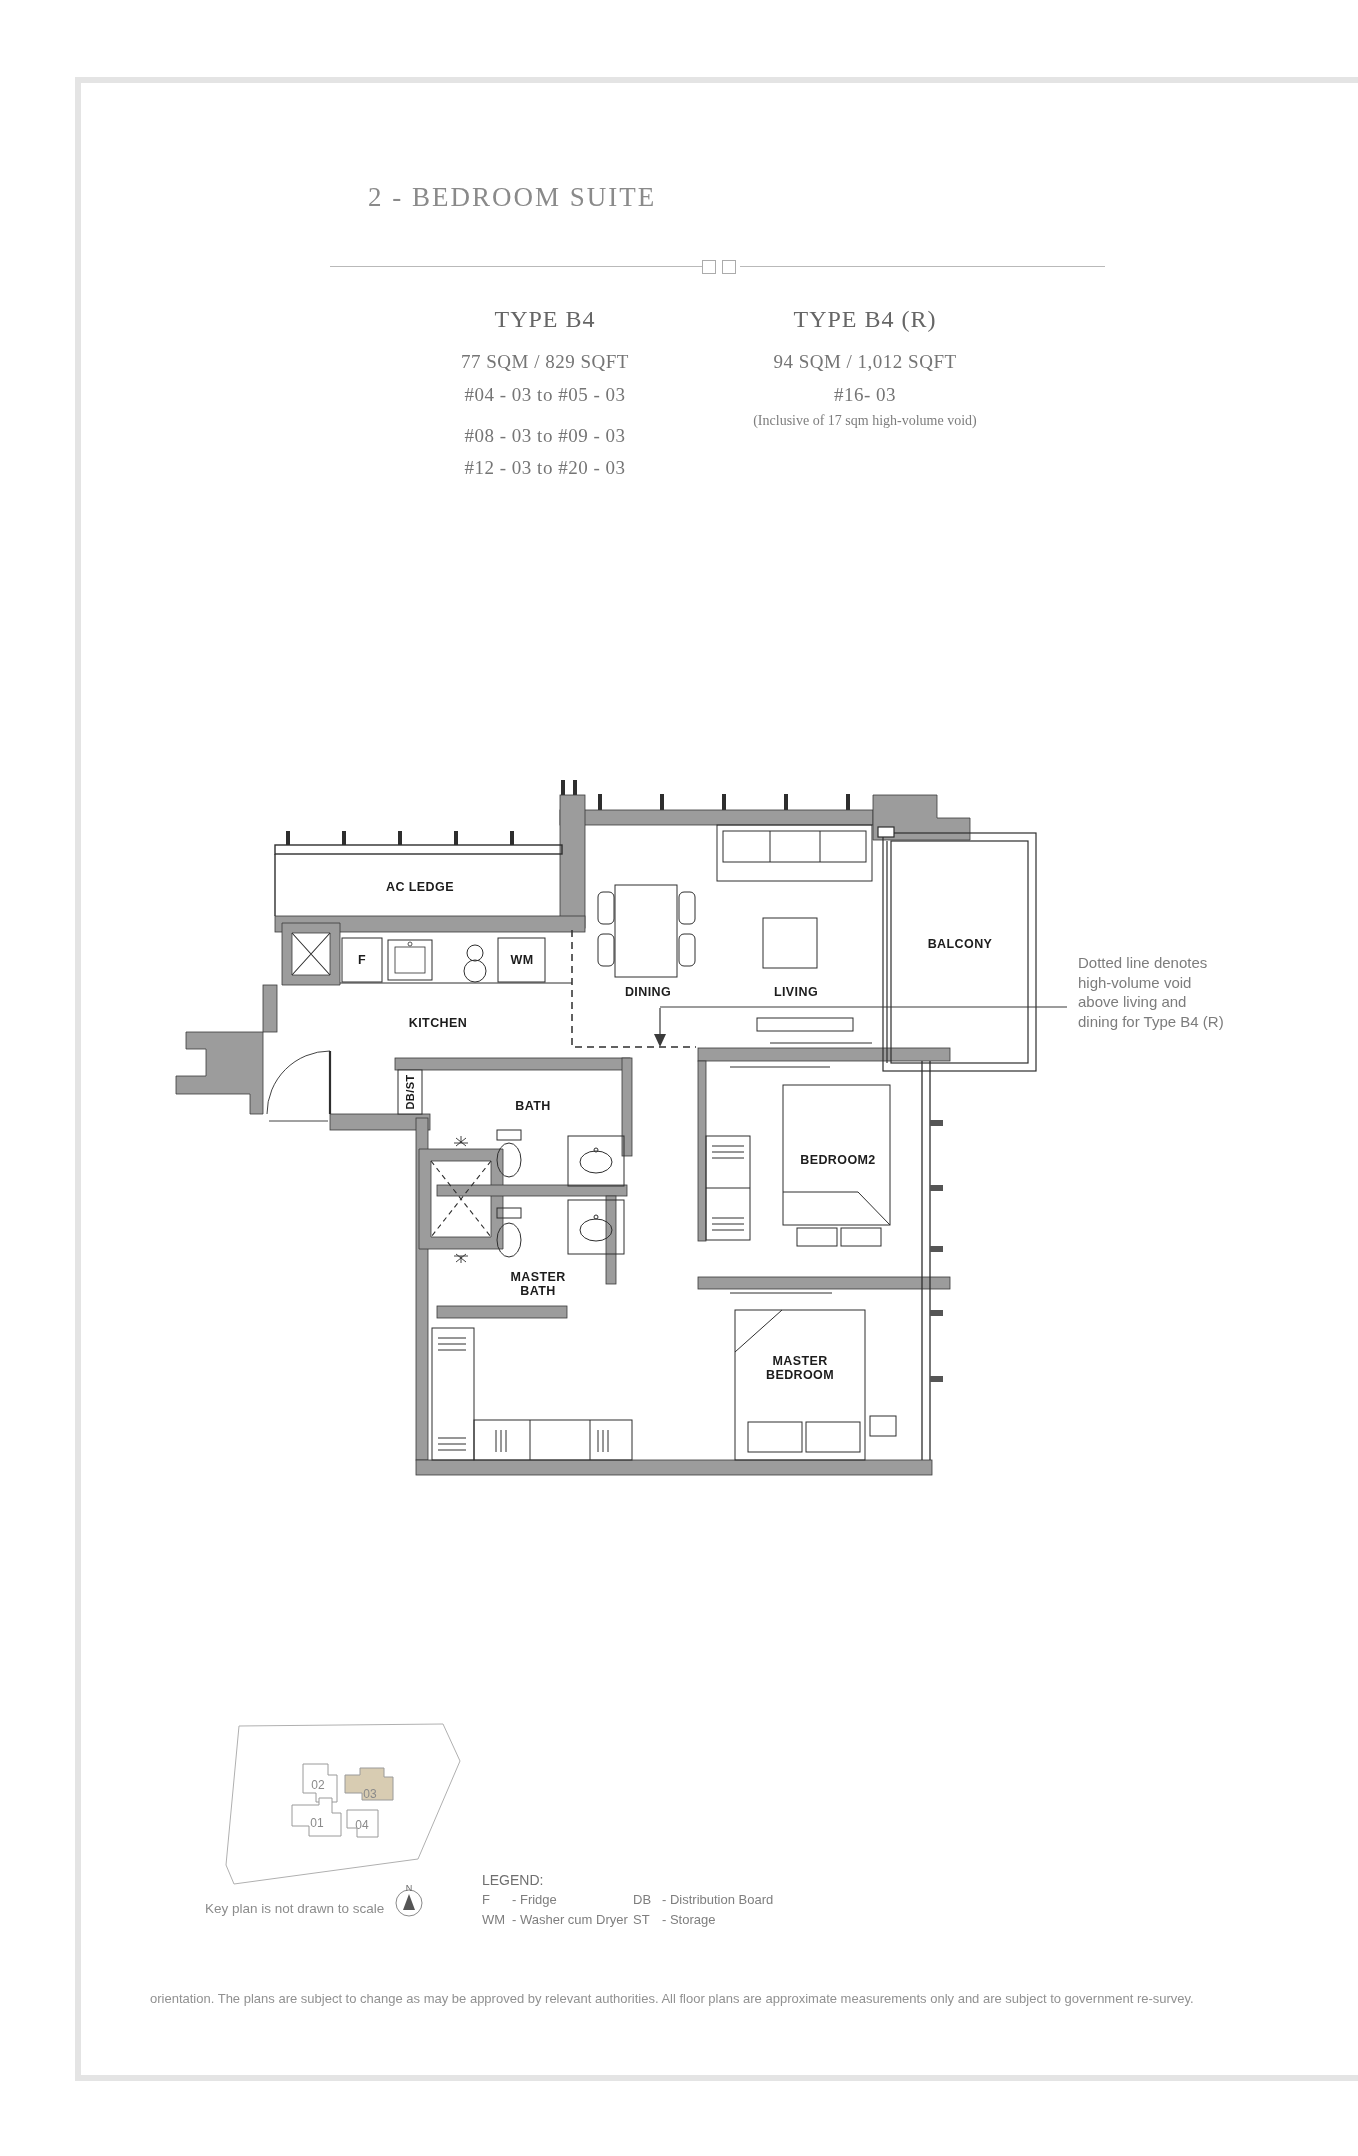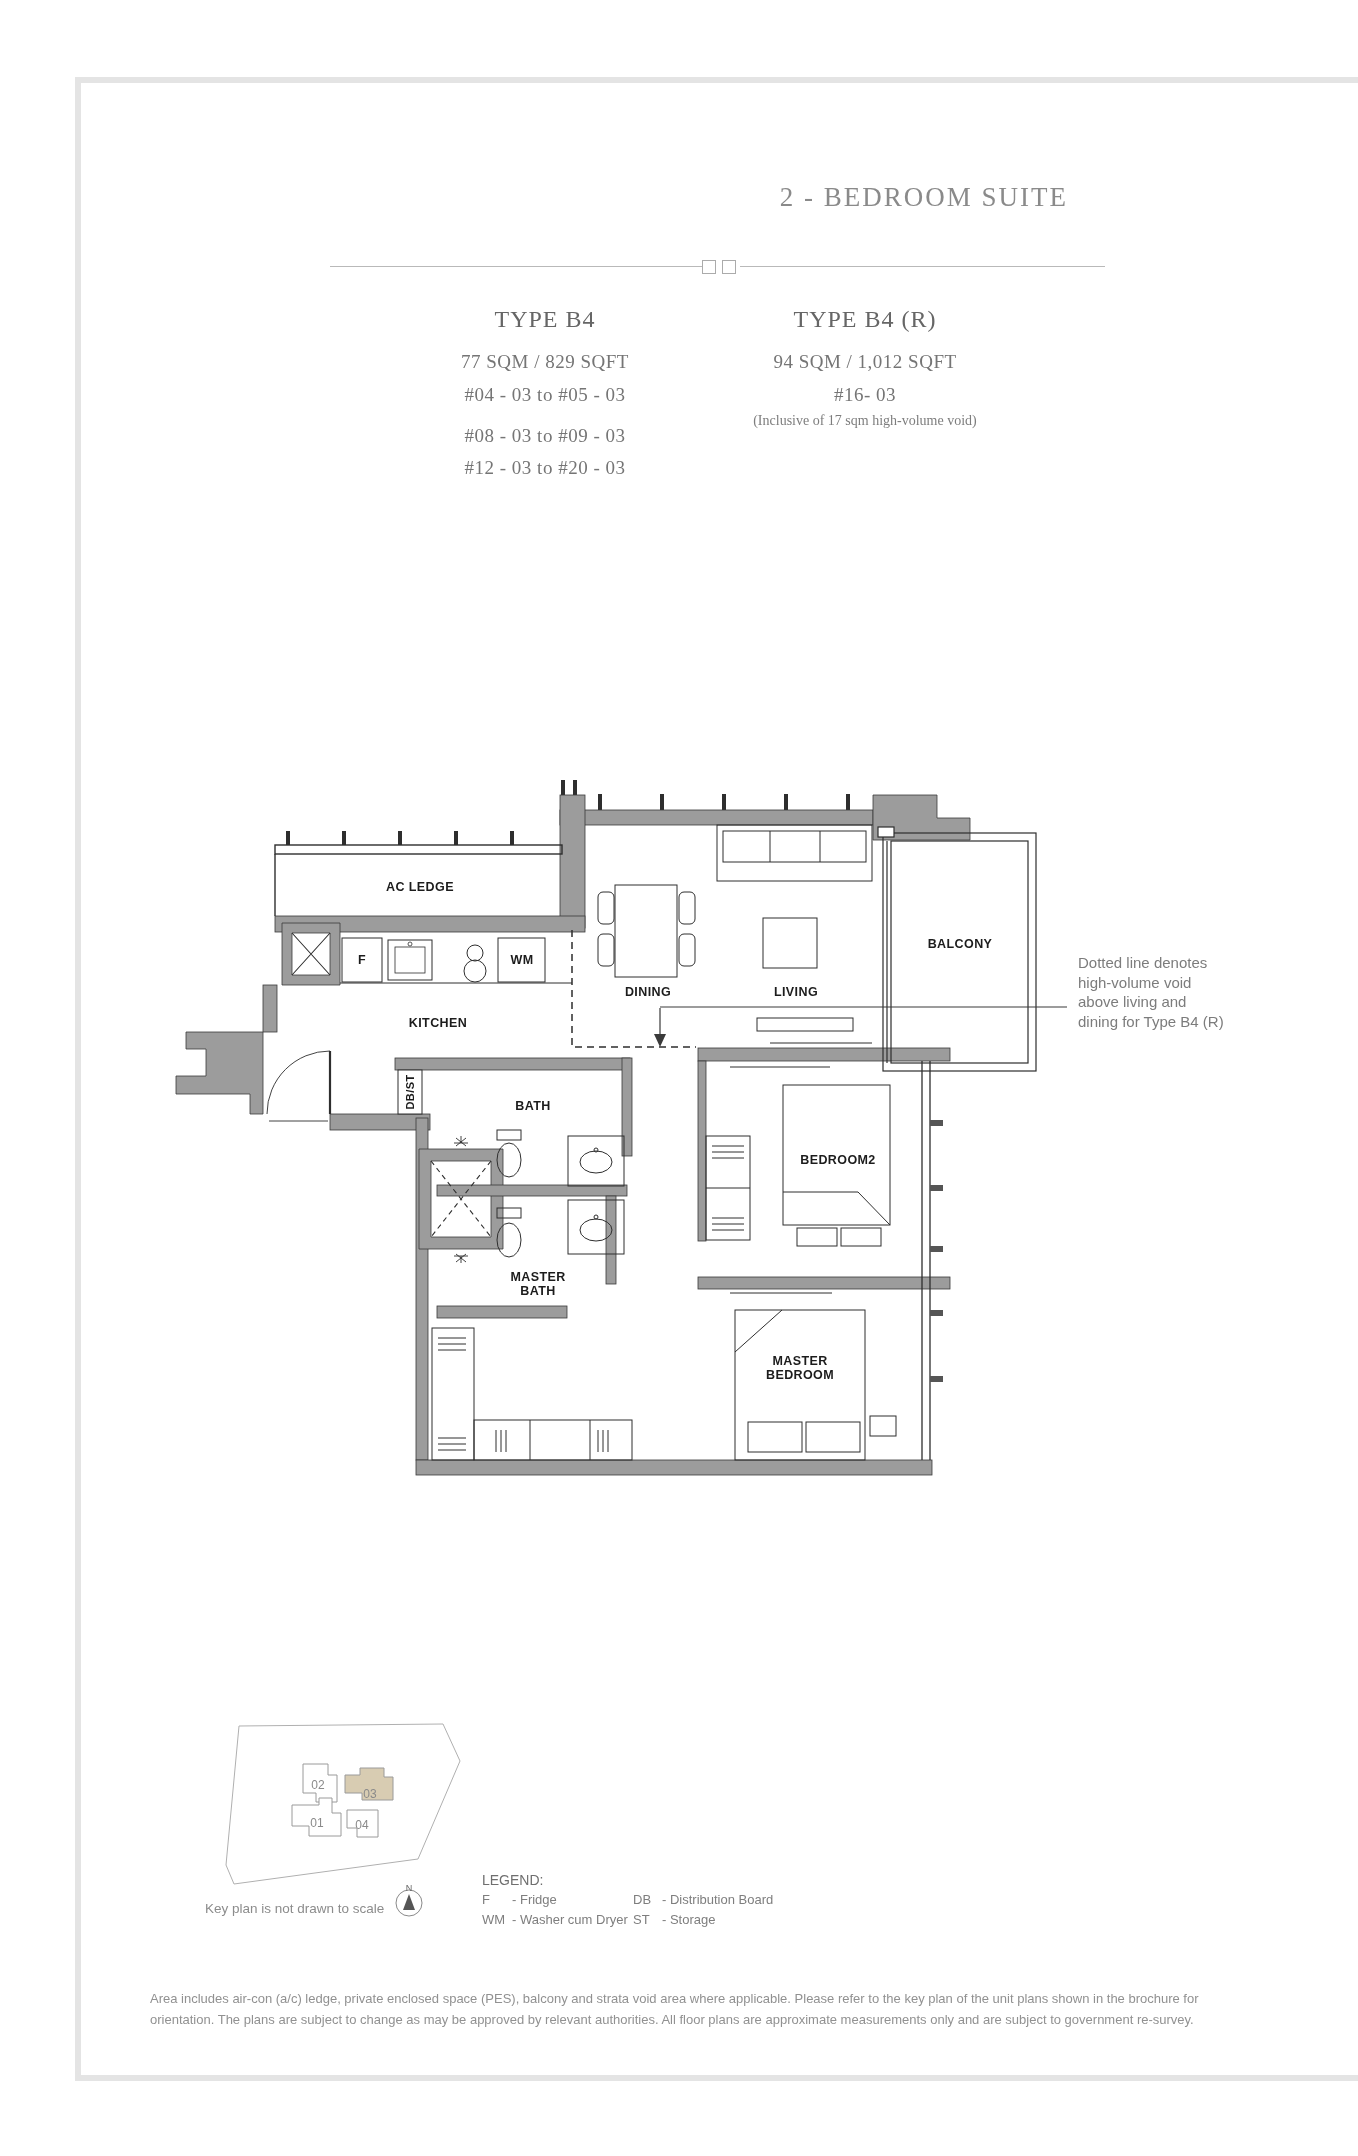--- a/index.html
+++ b/index.html
@@ -2,21 +2,21 @@
 <html><head>
 <meta charset="utf-8">
 <style>
   html,body{margin:0;padding:0;background:#fff;}
   body{width:1358px;height:2156px;position:relative;overflow:hidden;
        font-family:"Liberation Sans",sans-serif;}
   .abs{position:absolute;}
   
   #frame{left:75px;top:77px;width:1296px;height:1992px;border:6px solid #e4e4e4;}
   
-  #title{left:368px;top:182px;width:700px;text-align:right;
+  #title{left:368px;top:182px;width:700px;text-align:left;
          font-family:"Liberation Serif",serif;font-size:27px;letter-spacing:2px;color:#8a8a8a;}
   .divseg{top:266px;height:0;border-top:1px solid #b9b9b9;}
   .divsq{top:260px;width:12px;height:12px;border:1px solid #ababab;background:#fff;}
   .col{width:300px;text-align:center;font-family:"Liberation Serif",serif;color:#757575;}
   .type-name{font-size:24px;letter-spacing:1px;color:#666;}
   .area-line,.unit-line{font-size:19px;letter-spacing:.5px;}
   .note-line{font-size:14px;color:#7d7d7d;}
   
   #plan{left:170px;top:540px;width:930px;height:945px;}
   .plabel{position:absolute;font-weight:700;font-size:12.5px;letter-spacing:.4px;
@@ -242,15 +242,14 @@
 <div class="abs legend-text" style="left:482px;top:1892px;">F</div>
 <div class="abs legend-text" style="left:512px;top:1892px;">- Fridge</div>
 <div class="abs legend-text" style="left:482px;top:1912px;">WM</div>
 <div class="abs legend-text" style="left:512px;top:1912px;">- Washer cum Dryer</div>
 <div class="abs legend-text" style="left:633px;top:1892px;">DB</div>
 <div class="abs legend-text" style="left:662px;top:1892px;">- Distribution Board</div>
 <div class="abs legend-text" style="left:633px;top:1912px;">ST</div>
 <div class="abs legend-text" style="left:662px;top:1912px;">- Storage</div>
 
 <div id="disclaimer" class="abs">
-  <div>Area includes air-con (a/c) ledge, private enclosed space (PES), balcony and strata void area where applicable. Please refer to the key plan of the unit plans shown in the brochure for</div>
   <div>orientation. The plans are subject to change as may be approved by relevant authorities. All floor plans are approximate measurements only and are subject to government re-survey.</div>
 </div>
 
 </body></html>

